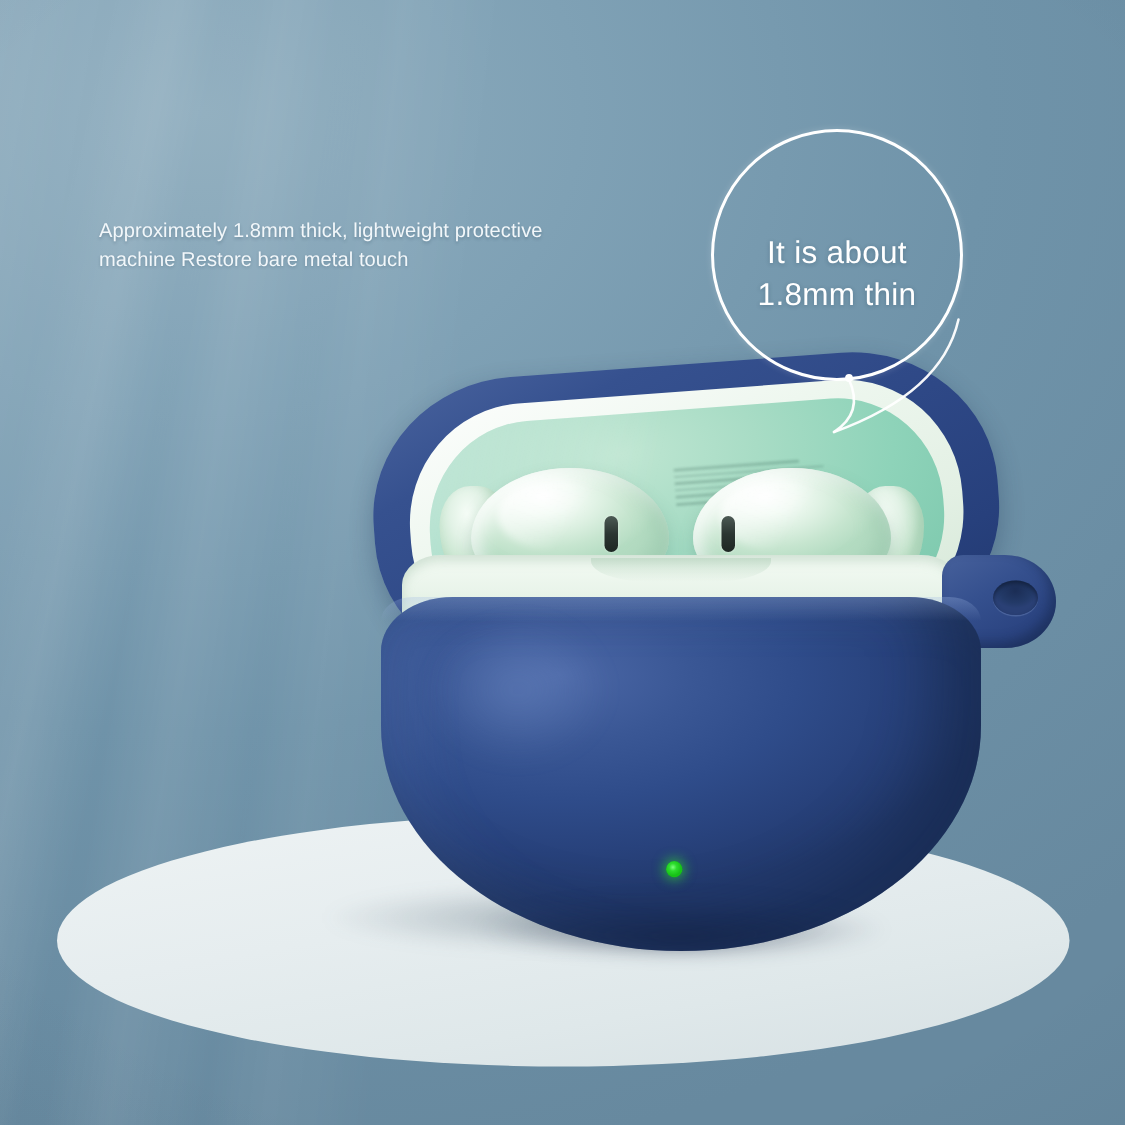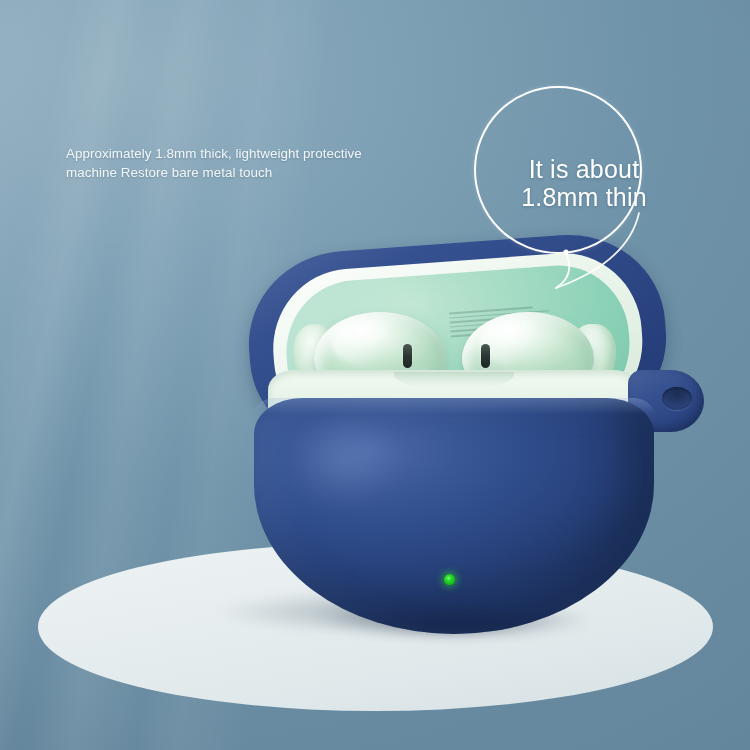--- a/index.html
+++ b/index.html
@@ -73,26 +73,26 @@
     top: 86px;
     width: 168px;
     height: 168px;
     border: 2px solid #ffffff;
     border-radius: 50%;
     box-sizing: border-box;
     box-shadow: 0 0 5px rgba(255,255,255,.18);
   }
   .callout-text {
     position: absolute;
-    left: 500px;
+    left: 474px;
     top: 155px;
     width: 168px;
     text-align: center;
     color: #ffffff;
-    font-size: 25px;
+    font-size: 21px;
     line-height: 28px;
     letter-spacing: .2px;
     text-shadow: 0 1px 3px rgba(30,60,80,.3);
     white-space: pre;
   }
   .leader { position: absolute; left: 0; top: 0; width: 750px; height: 750px; pointer-events: none; }
 
   
   .product { position: absolute; left: 0; top: 0; width: 750px; height: 750px; }
 

